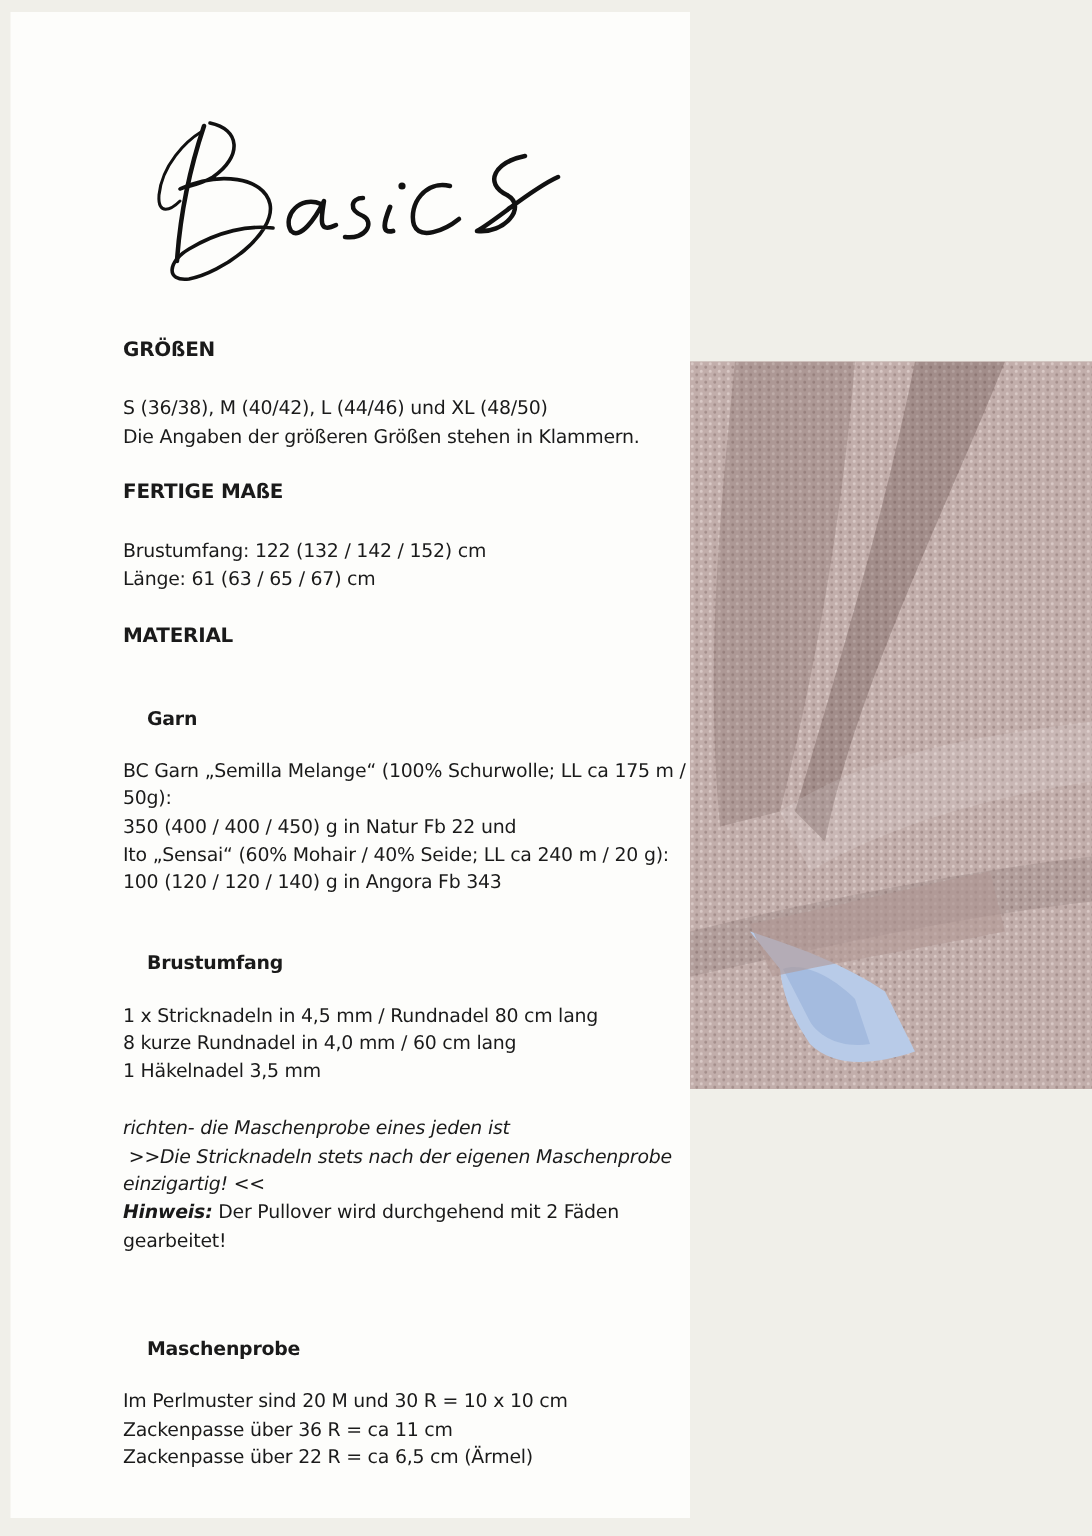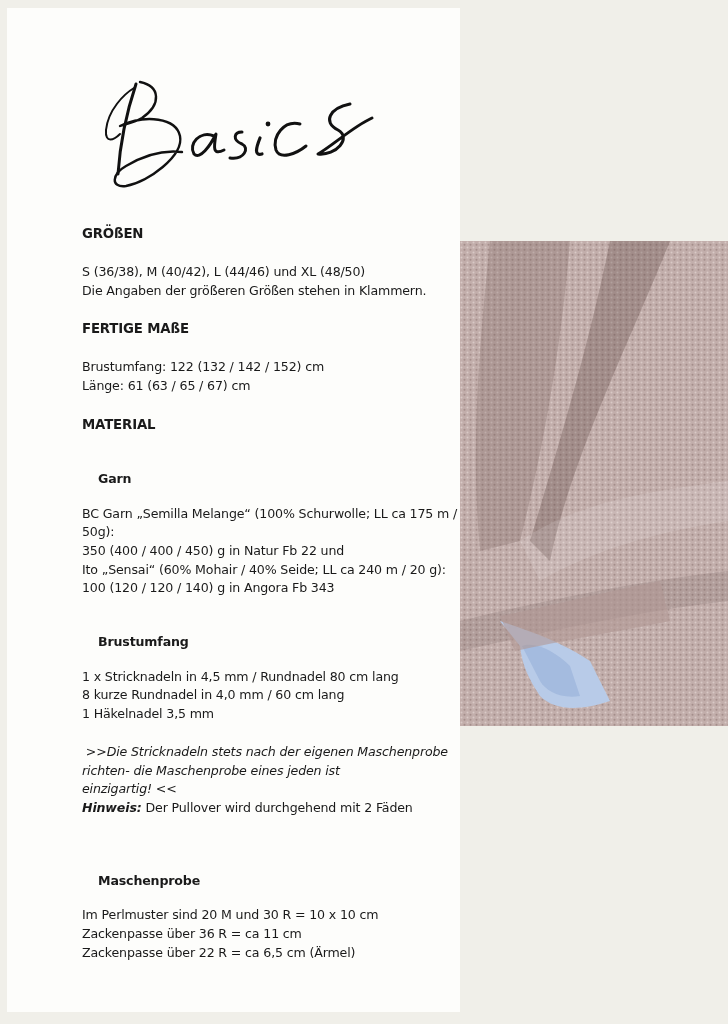--- a/index.html
+++ b/index.html
@@ -89,24 +89,25 @@
   <p class="line">Ito „Sensai“ (60% Mohair / 40% Seide; LL ca 240 m / 20 g):</p>
   <p class="line">100 (120 / 120 / 140) g in Angora Fb 343</p>
   <div class="gap-s"></div>
 
   <p class="sub">Brustumfang</p>
   <p class="line">1 x Stricknadeln in 4,5 mm / Rundnadel 80 cm lang</p>
   <p class="line">8 kurze Rundnadel in 4,0 mm / 60 cm lang</p>
   <p class="line">1 Häkelnadel 3,5 mm</p>
   <div class="gap-s"></div>
 
+  <p class="line it">richten- die Maschenprobe eines jeden ist</p>
   <p class="line it" style="white-space:pre"> &gt;&gt;Die Stricknadeln stets nach der eigenen Maschenprobe</p>
-  <p class="line it">richten- die Maschenprobe eines jeden ist</p>
   <p class="line it">einzigartig! &lt;&lt;</p>
   <p class="line"><b class="it">Hinweis:</b><span style="white-space:pre"> Der Pullover wird durchgehend mit 2 Fäden</span></p>
+  <p class="line">gearbeitet!</p>
   <div class="gap-s"></div>
   <div class="gap-s"></div>
 
   <p class="sub">Maschenprobe</p>
   <p class="line">Im Perlmuster sind 20 M und 30 R = 10 x 10 cm</p>
   <p class="line">Zackenpasse über 36 R = ca 11 cm</p>
   <p class="line">Zackenpasse über 22 R = ca 6,5 cm (Ärmel)</p>
 </div>
 
 <div class="photo">

